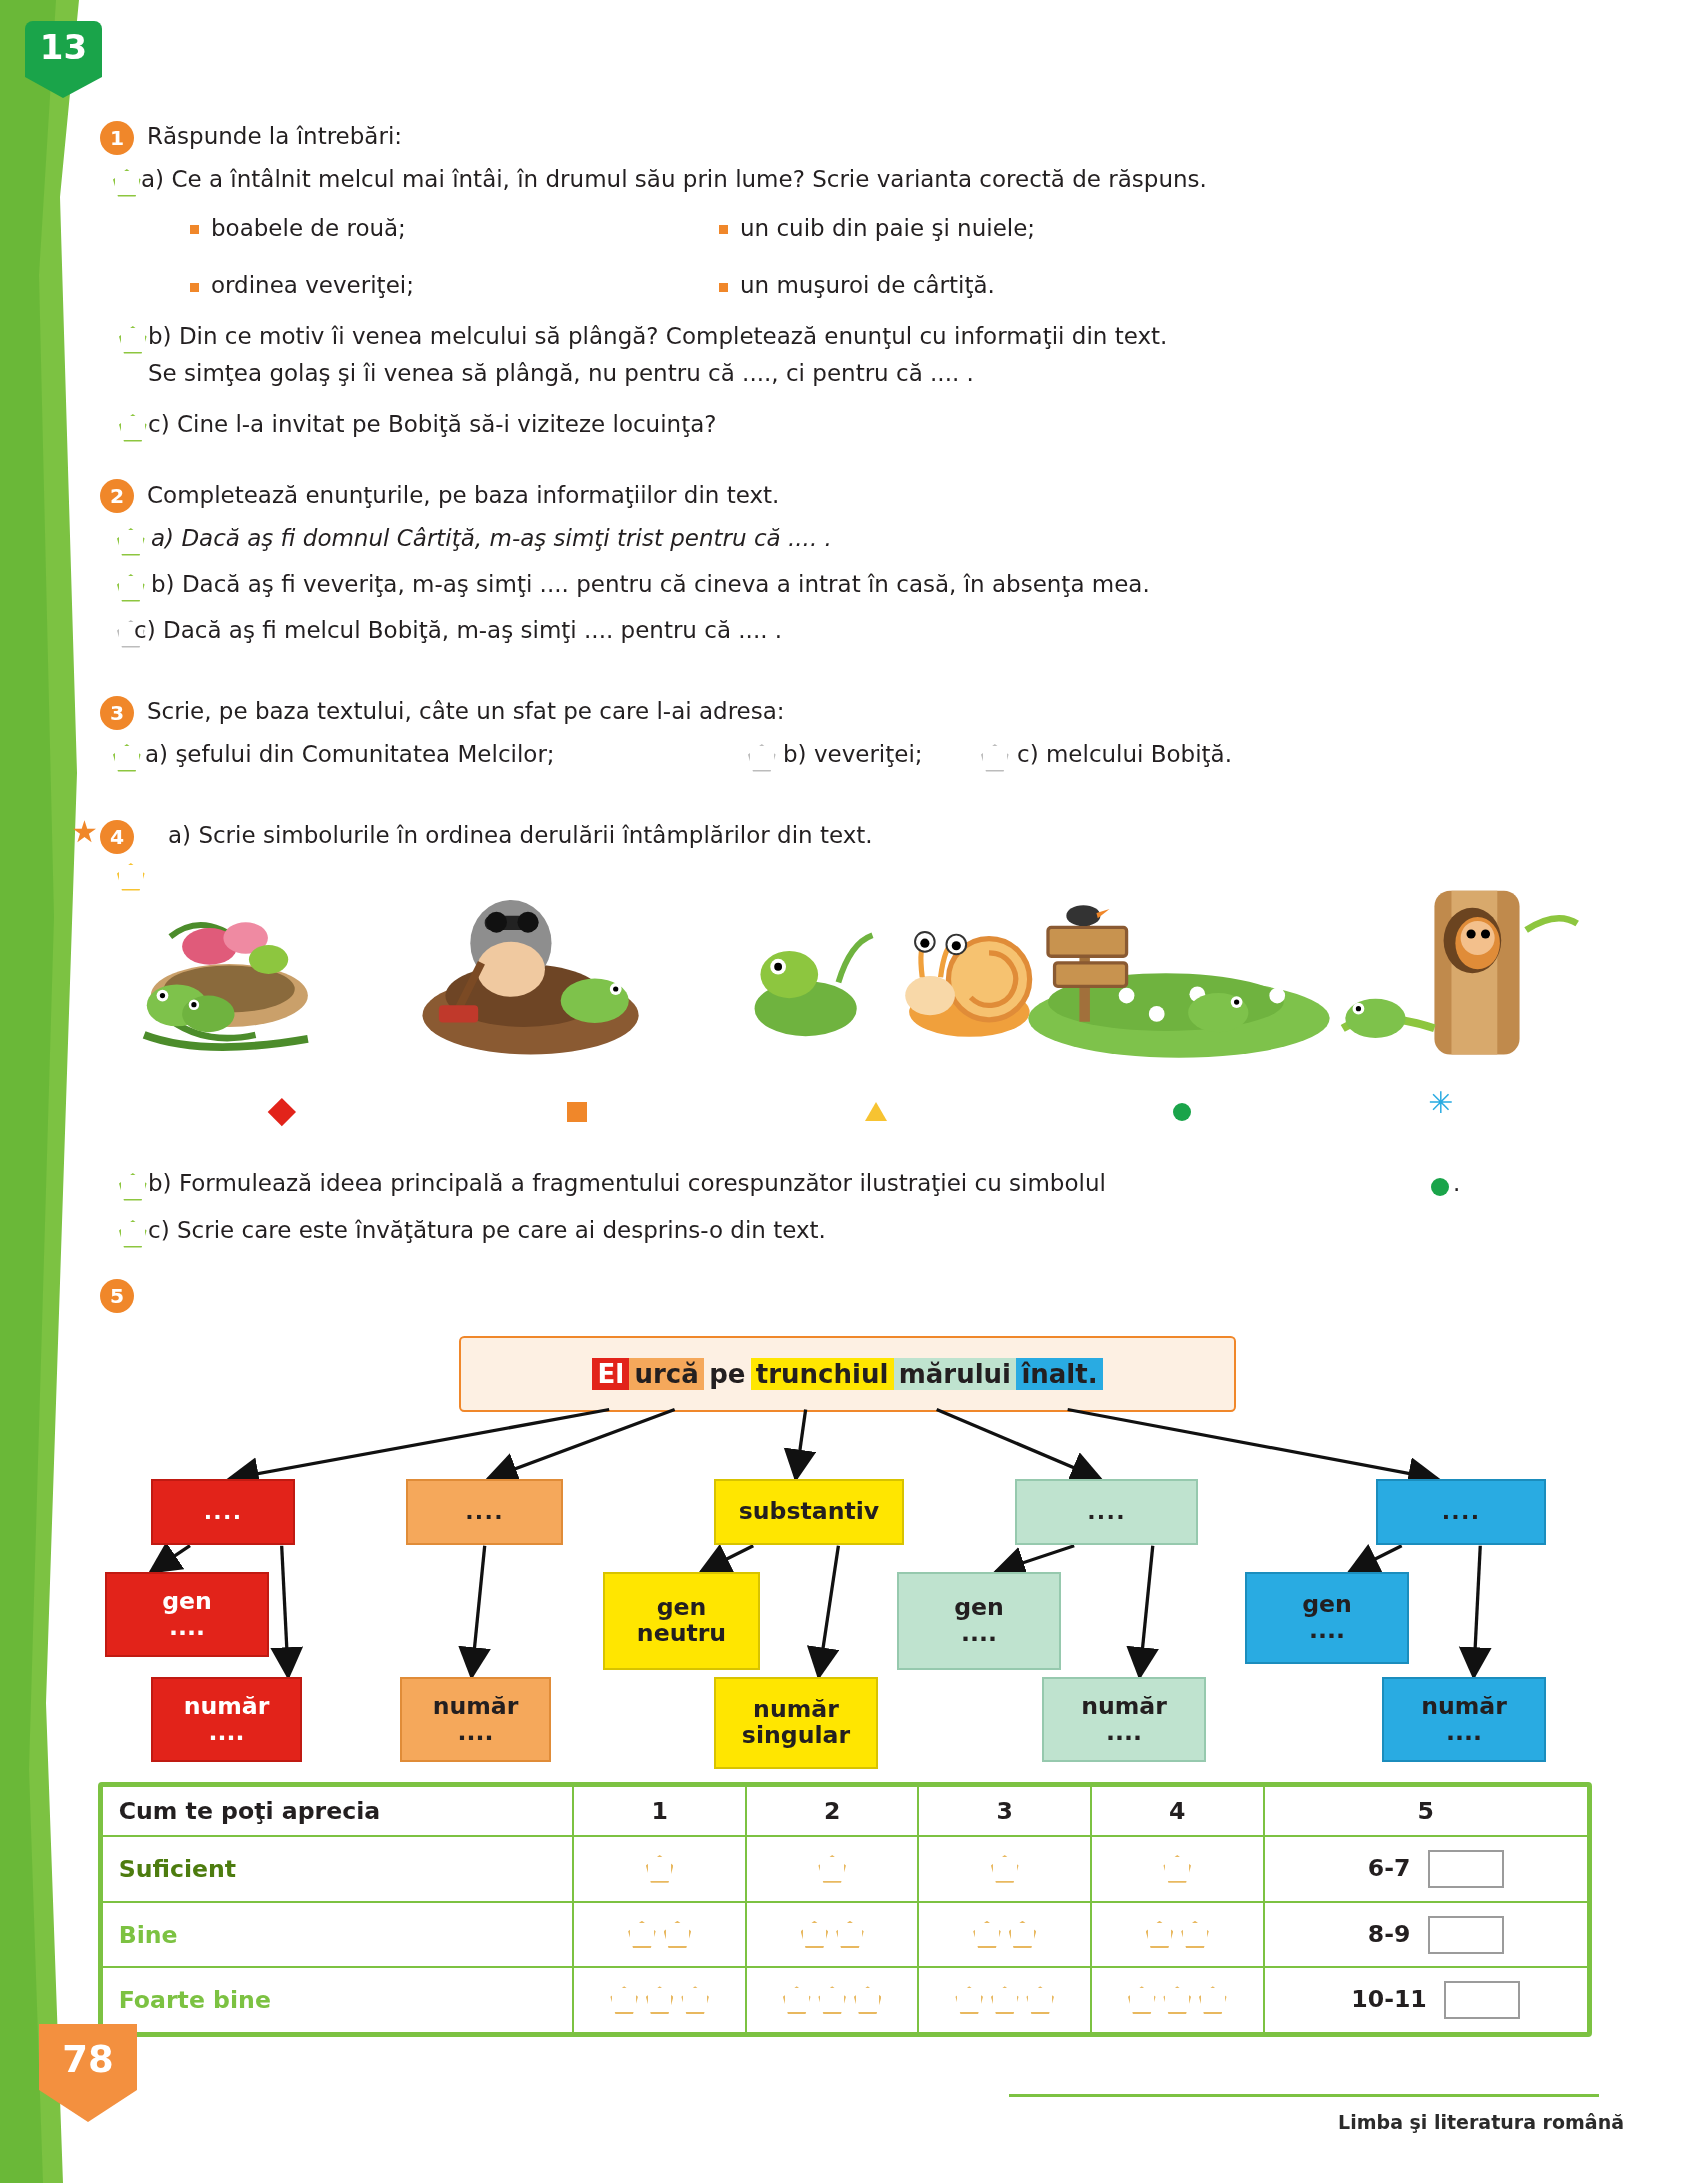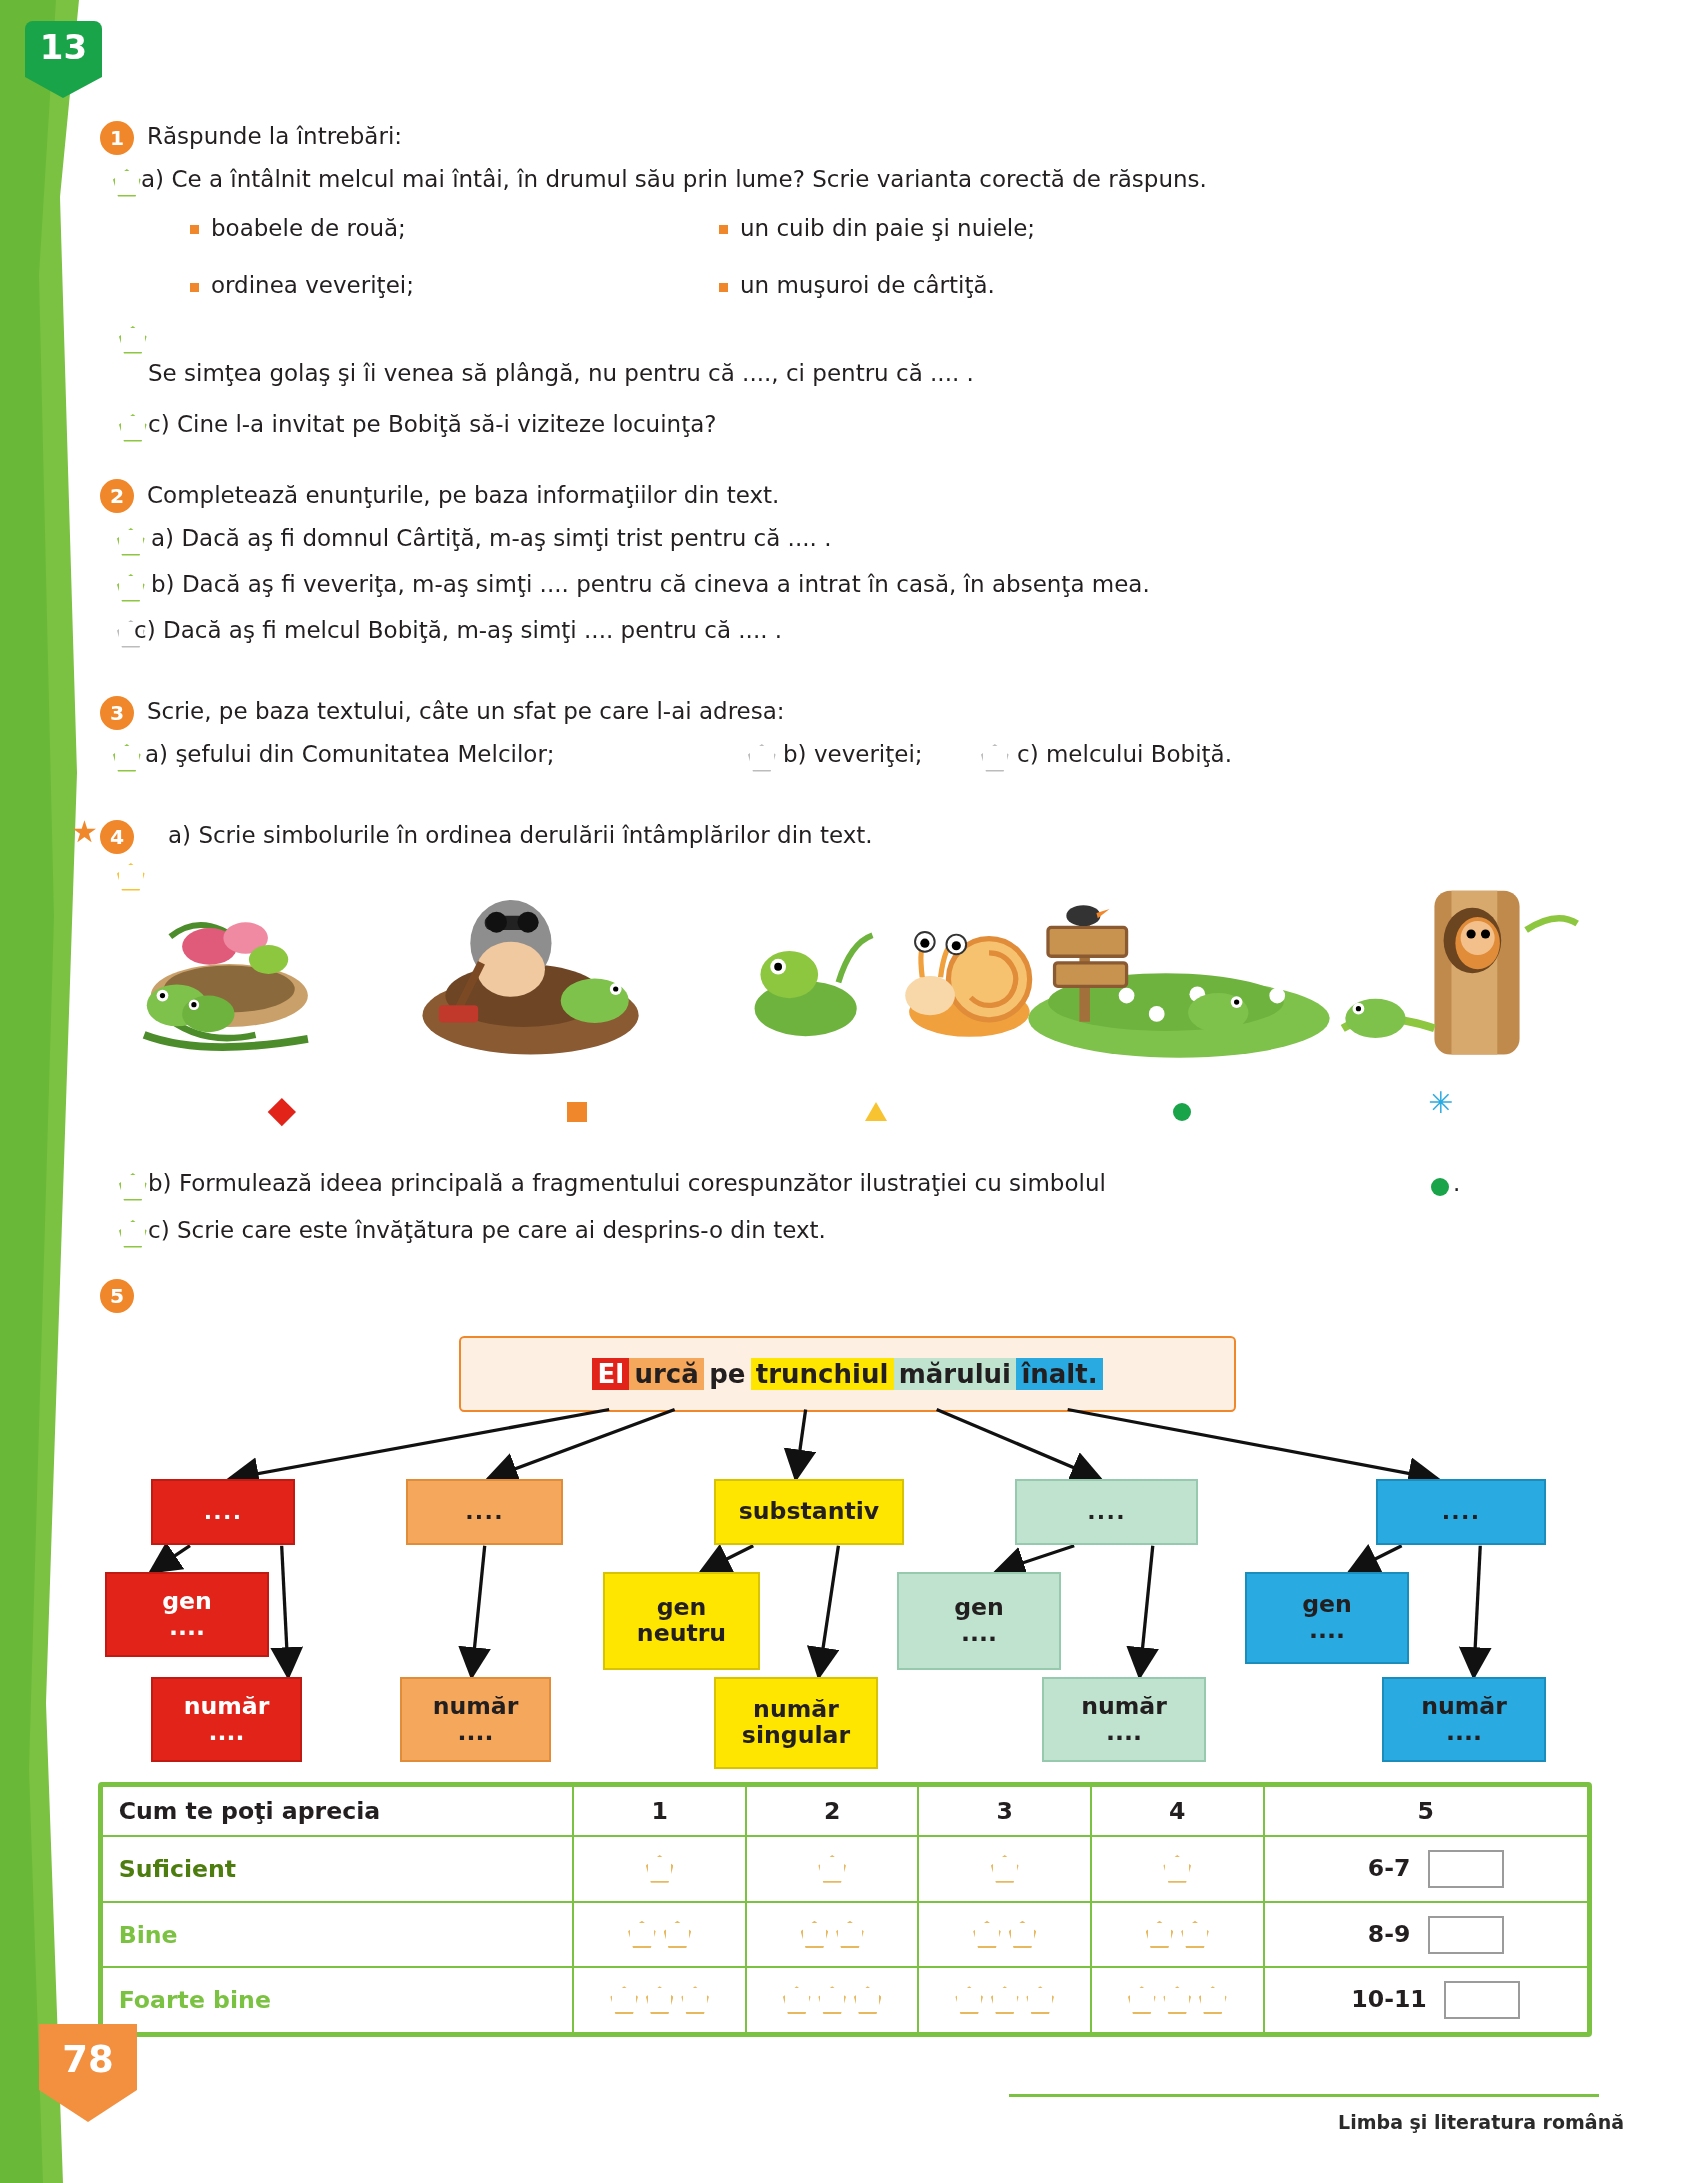--- a/index.html
+++ b/index.html
@@ -150,32 +150,33 @@
   <div class="txt" style="left:211px;top:214px;">boabele de rouă;</div>
   <div class="sqb" style="left:719px;top:225px;"></div>
   <div class="txt" style="left:740px;top:214px;">un cuib din paie şi nuiele;</div>
 
   <div class="sqb" style="left:190px;top:283px;"></div>
   <div class="txt" style="left:211px;top:271px;">ordinea veveriţei;</div>
   <div class="sqb" style="left:719px;top:283px;"></div>
   <div class="txt" style="left:740px;top:271px;">un muşuroi de cârtiţă.</div>
 
   <div class="pent green" style="left:119px;top:326px;"></div>
+  <div class="txt" style="left:148px;top:322px;">b) Din ce motiv îi venea melcului să plângă? Completează enunţul cu informaţii din text.</div>
   <div class="txt" style="left:148px;top:359px;">Se simţea golaş şi îi venea să plângă, nu pentru că ...., ci pentru că .... .</div>
 
   <div class="pent green" style="left:119px;top:414px;"></div>
   <div class="txt" style="left:148px;top:410px;">c) Cine l-a invitat pe Bobiţă să-i viziteze locuinţa?</div>
 
   <div class="num-circle nc-orange" style="left:100px;top:479px;">
     <span>2</span>
   </div>
   <div class="txt" style="left:147px;top:481px;">Completează enunţurile, pe baza informaţiilor din text.</div>
 
   <div class="pent green" style="left:117px;top:528px;"></div>
-  <div class="txt" style="left:151px;top:524px;">a) Dacă aş fi domnul Cârtiţă, m-aş simţi trist pentru că .... .</div>
+  <div class="txt" style="left:151px;top:524px;font-style:italic;">a) Dacă aş fi domnul Cârtiţă, m-aş simţi trist pentru că .... .</div>
   <div class="pent green" style="left:117px;top:574px;"></div>
   <div class="txt" style="left:151px;top:570px;">b) Dacă aş fi veveriţa, m-aş simţi .... pentru că cineva a intrat în casă, în absenţa mea.</div>
   <div class="pent grey" style="left:117px;top:620px;"></div>
   <div class="txt" style="left:134px;top:616px;">c) Dacă aş fi melcul Bobiţă, m-aş simţi .... pentru că .... .</div>
 
   <div class="num-circle nc-orange" style="left:100px;top:696px;">
     <span>3</span>
   </div>
   <div class="txt" style="left:147px;top:697px;">Scrie, pe baza textului, câte un sfat pe care l-ai adresa:</div>
 

